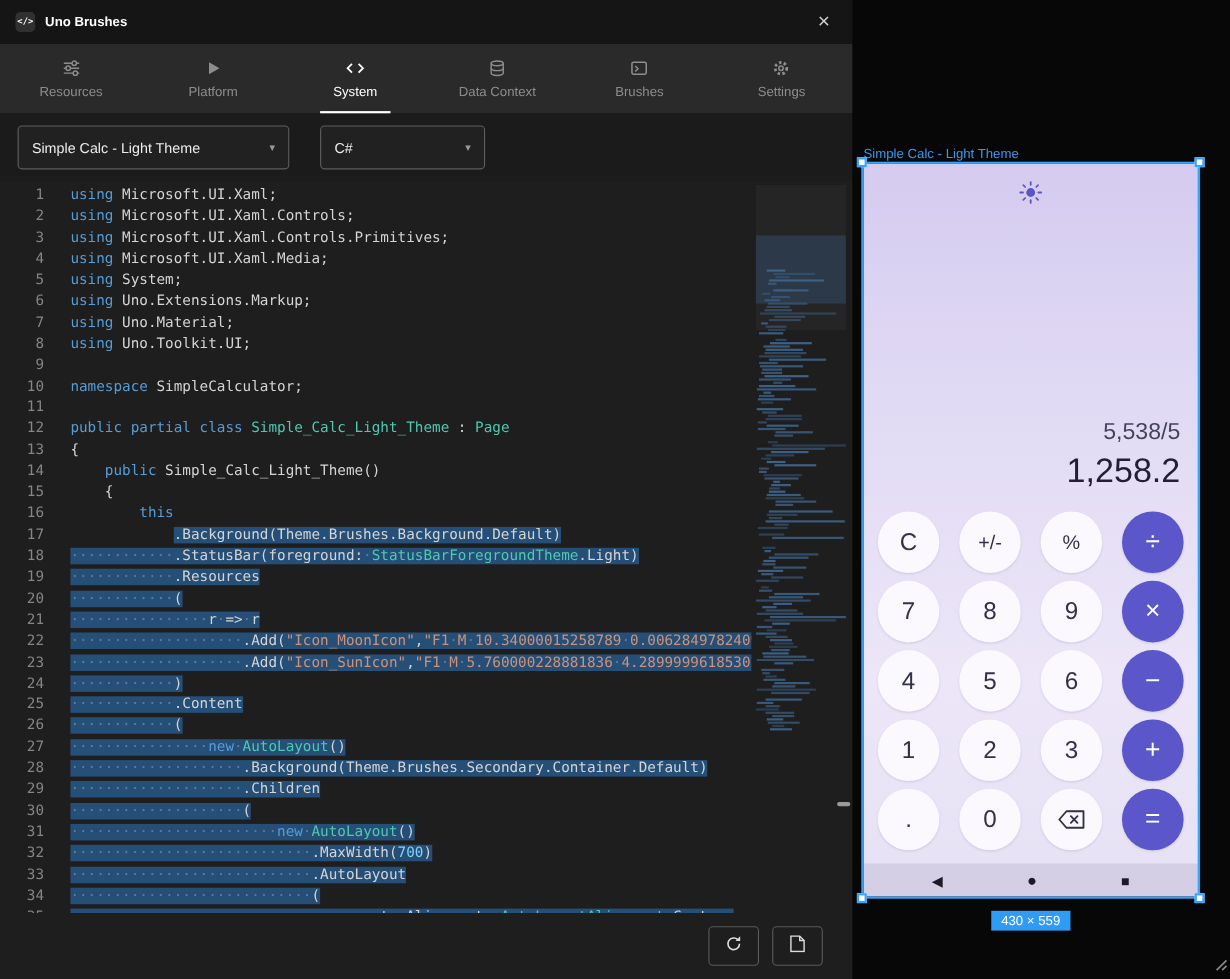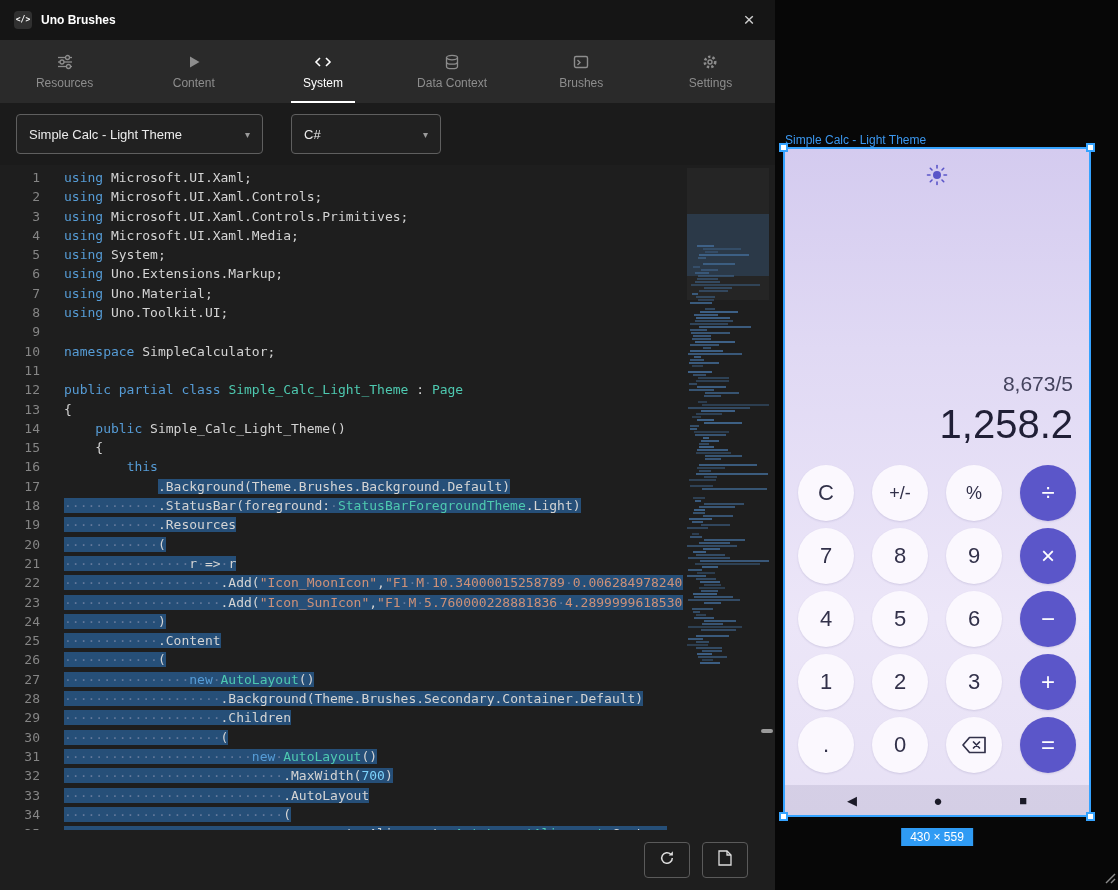--- a/index.html
+++ b/index.html
@@ -55,21 +55,21 @@
   .handle { position:absolute; width:9px; height:9px; background:#fff; border:2px solid #35a3ff; }
   .h-tl { left:-6px; top:-6px; } .h-tr { right:-6px; top:-6px; }
   .h-bl { left:-6px; bottom:-6px; } .h-br { right:-6px; bottom:-6px; }
 
   .statusbar { flex:0 0 20px; display:flex; align-items:center; padding:3px 10px 0; font-size:11px; font-weight:700; color:#1c1b2e; }
   .status-icons { margin-left:auto; display:flex; align-items:center; gap:2px; }
   .theme-toggle { flex:0 0 56px; display:flex; align-items:center; justify-content:center; }
   .spacer { flex:1 1 auto; }
   .display { padding:0 16px; text-align:right; margin-bottom:14px; }
   .expr { font-size:21px; color:#44435e; margin-bottom:7px; }
-  .result { font-size:40px; color:#201f36; line-height:1.05; }
+  .result { font-size:31px; color:#201f36; line-height:1.05; }
 
   .keypad { flex:0 0 auto; display:grid; grid-template-columns:repeat(4,56px); grid-auto-rows:56px; column-gap:18px; row-gap:7px; justify-content:center; padding:6px 0 12px; }
   .key { border-radius:50%; background:#fbf8fe; color:#32314a; display:flex; align-items:center; justify-content:center; font-size:22px; font-weight:500; box-shadow:0 1px 2px rgba(60,50,110,0.14); cursor:default; }
   .key.accent { background:#5b56c9; color:#fff; font-size:24px; font-weight:400; }
   .key.small { font-size:18px; }
 
   .navbar { flex:0 0 30px; background:rgba(46,38,86,0.10); display:flex; align-items:center; justify-content:space-between; padding:0 62px; color:#1b1a28; }
   .nav-ic { font-size:13px; cursor:default; }
   .nav-home { font-size:15px; }
 
@@ -104,21 +104,21 @@
             </svg>
           </span>
         <span>Resources</span>
       </div>
       <div class="tab">
         <span>
             <svg width="16" height="16" viewBox="0 0 16 16">
               <polygon points="4,2.5 13.5,8 4,13.5" fill="currentColor"></polygon>
             </svg>
           </span>
-        <span>Content</span>
+        <span>Platform</span>
       </div>
       <div class="tab active">
         <span>
             <svg width="18" height="16" viewBox="0 0 18 16">
               <polyline points="6,4 2,8 6,12" fill="none" stroke="currentColor" stroke-width="1.6"></polyline>
               <polyline points="12,4 16,8 12,12" fill="none" stroke="currentColor" stroke-width="1.6"></polyline>
             </svg>
           </span>
         <span>System</span>
       </div>
@@ -210,21 +210,21 @@
                 <line x1="17" y1="17" x2="18.7" y2="18.7"></line>
                 <line x1="18.7" y1="5.3" x2="17" y2="7"></line>
                 <line x1="7" y1="17" x2="5.3" y2="18.7"></line>
               </g>
             </svg></span>
       </div>
 
       <div class="spacer"></div>
 
       <div class="display">
-        <div class="expr">8,673/5</div>
+        <div class="expr">5,538/5</div>
         <div class="result">1,258.2</div>
       </div>
 
       <div class="keypad">
           <div class="key light">C</div>
           <div class="key light small">+/-</div>
           <div class="key light small">%</div>
           <div class="key accent">÷</div>
           <div class="key light">7</div>
           <div class="key light">8</div>

